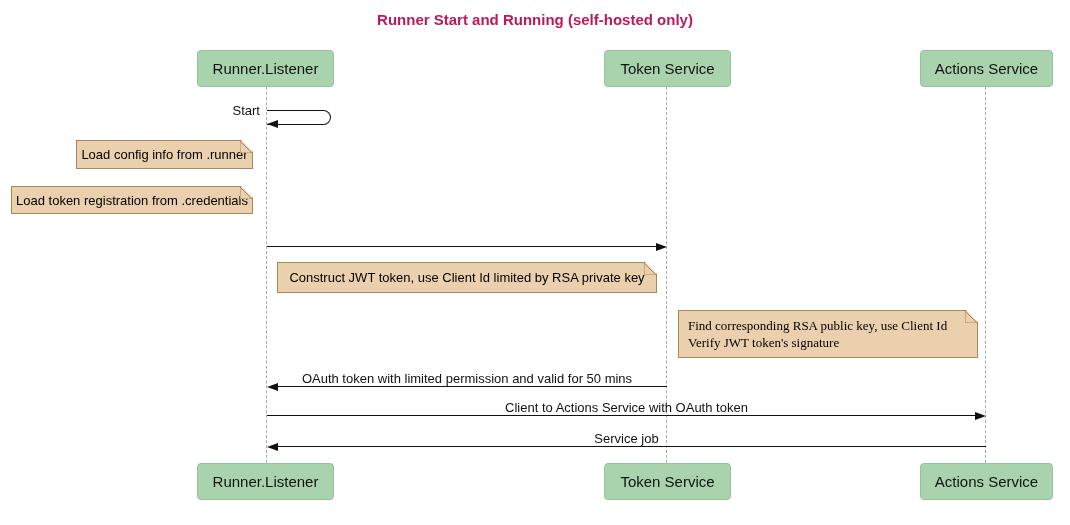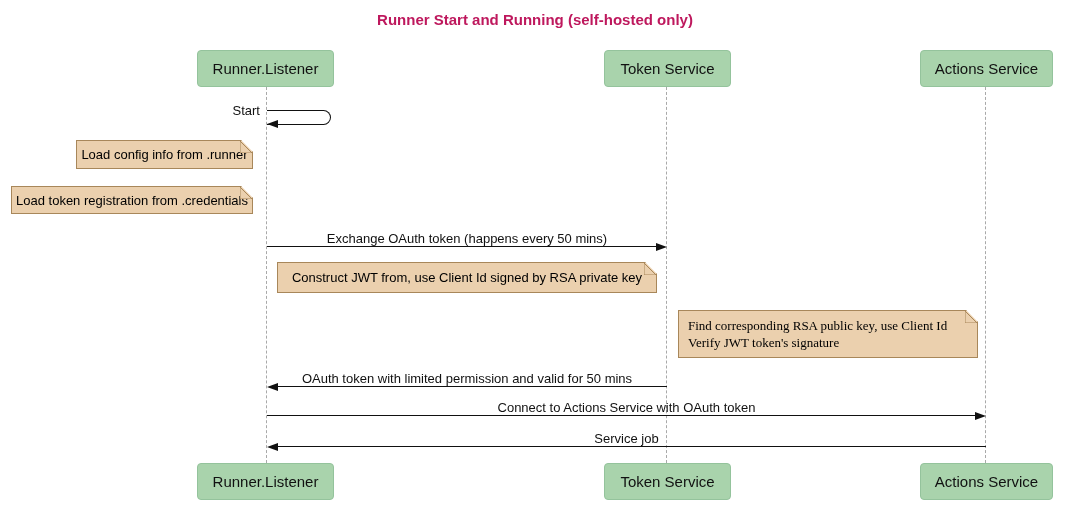--- a/index.html
+++ b/index.html
@@ -93,44 +93,43 @@
       </svg>
   </div>
 
   <div class="note center" style="left:76px;top:140px;width:177px;height:29px">
     <span class="note-text">Load config info from .runner</span>
     <svg class="fold" viewBox="0 0 12 12">
         <path d="M0 0 L12 12 L0 12 Z"></path>
       </svg>
   </div>
 
-  <div class="msg-label" style="left:267px;top:232px;width:400px">Exchange OAuth token (happens every 50 mins)</div>
   <div class="msg-line" style="left:267px;top:246px;width:389px"></div>
   <div class="ah-r" style="left:656px;top:243px"></div>
 
   <div class="note center" style="left:277px;top:262px;width:380px;height:31px">
-    <span class="note-text">Construct JWT from, use Client Id signed by RSA private key</span>
+    <span class="note-text">Construct JWT token, use Client Id limited by RSA private key</span>
     <svg class="fold" viewBox="0 0 12 12">
         <path d="M0 0 L12 12 L0 12 Z"></path>
       </svg>
   </div>
 
   <div class="note left" style="left:678px;top:310px;width:300px;height:48px">
     <span class="note-text">Find corresponding RSA public key, use Client Id
 Verify JWT token's signature</span>
     <svg class="fold" viewBox="0 0 12 12">
         <path d="M0 0 L12 12 L0 12 Z"></path>
       </svg>
   </div>
 
   <div class="msg-label" style="left:267px;top:372px;width:400px">OAuth token with limited permission and valid for 50 mins</div>
   <div class="msg-line" style="left:277px;top:386px;width:390px"></div>
   <div class="ah-l" style="left:267px;top:383px"></div>
 
-  <div class="msg-label" style="left:267px;top:401px;width:719px">Connect to Actions Service with OAuth token</div>
+  <div class="msg-label" style="left:267px;top:401px;width:719px">Client to Actions Service with OAuth token</div>
   <div class="msg-line" style="left:267px;top:415px;width:708px"></div>
   <div class="ah-r" style="left:975px;top:412px"></div>
 
   <div class="msg-label" style="left:267px;top:432px;width:719px">Service job</div>
   <div class="msg-line" style="left:277px;top:446px;width:709px"></div>
   <div class="ah-l" style="left:267px;top:443px"></div>
 
 </div>
 
 </body></html>

